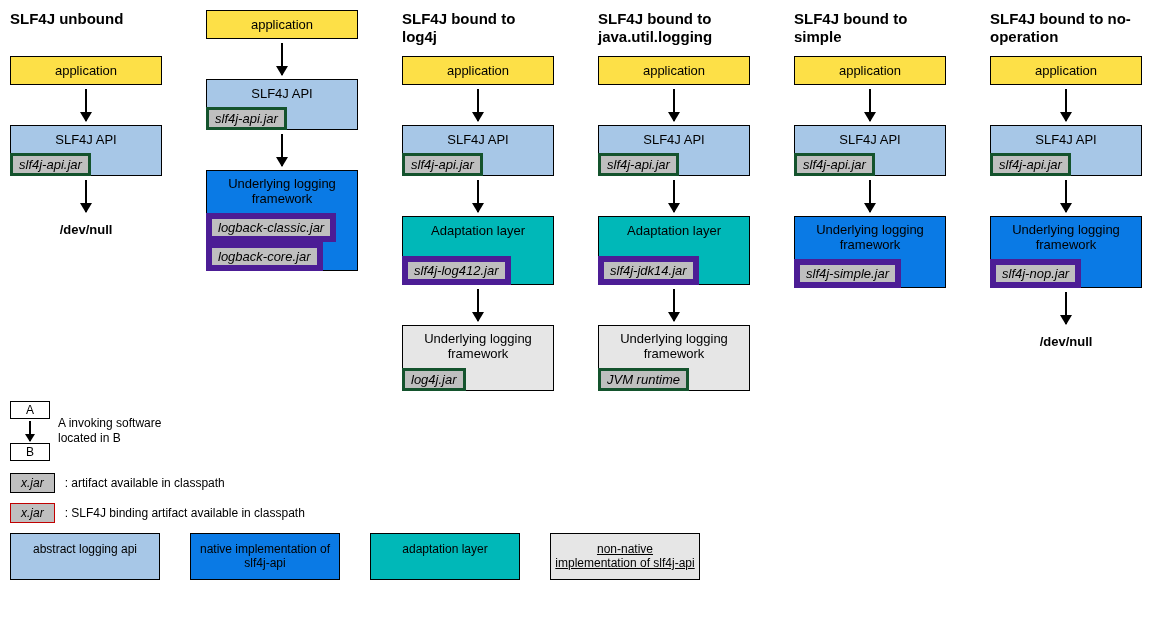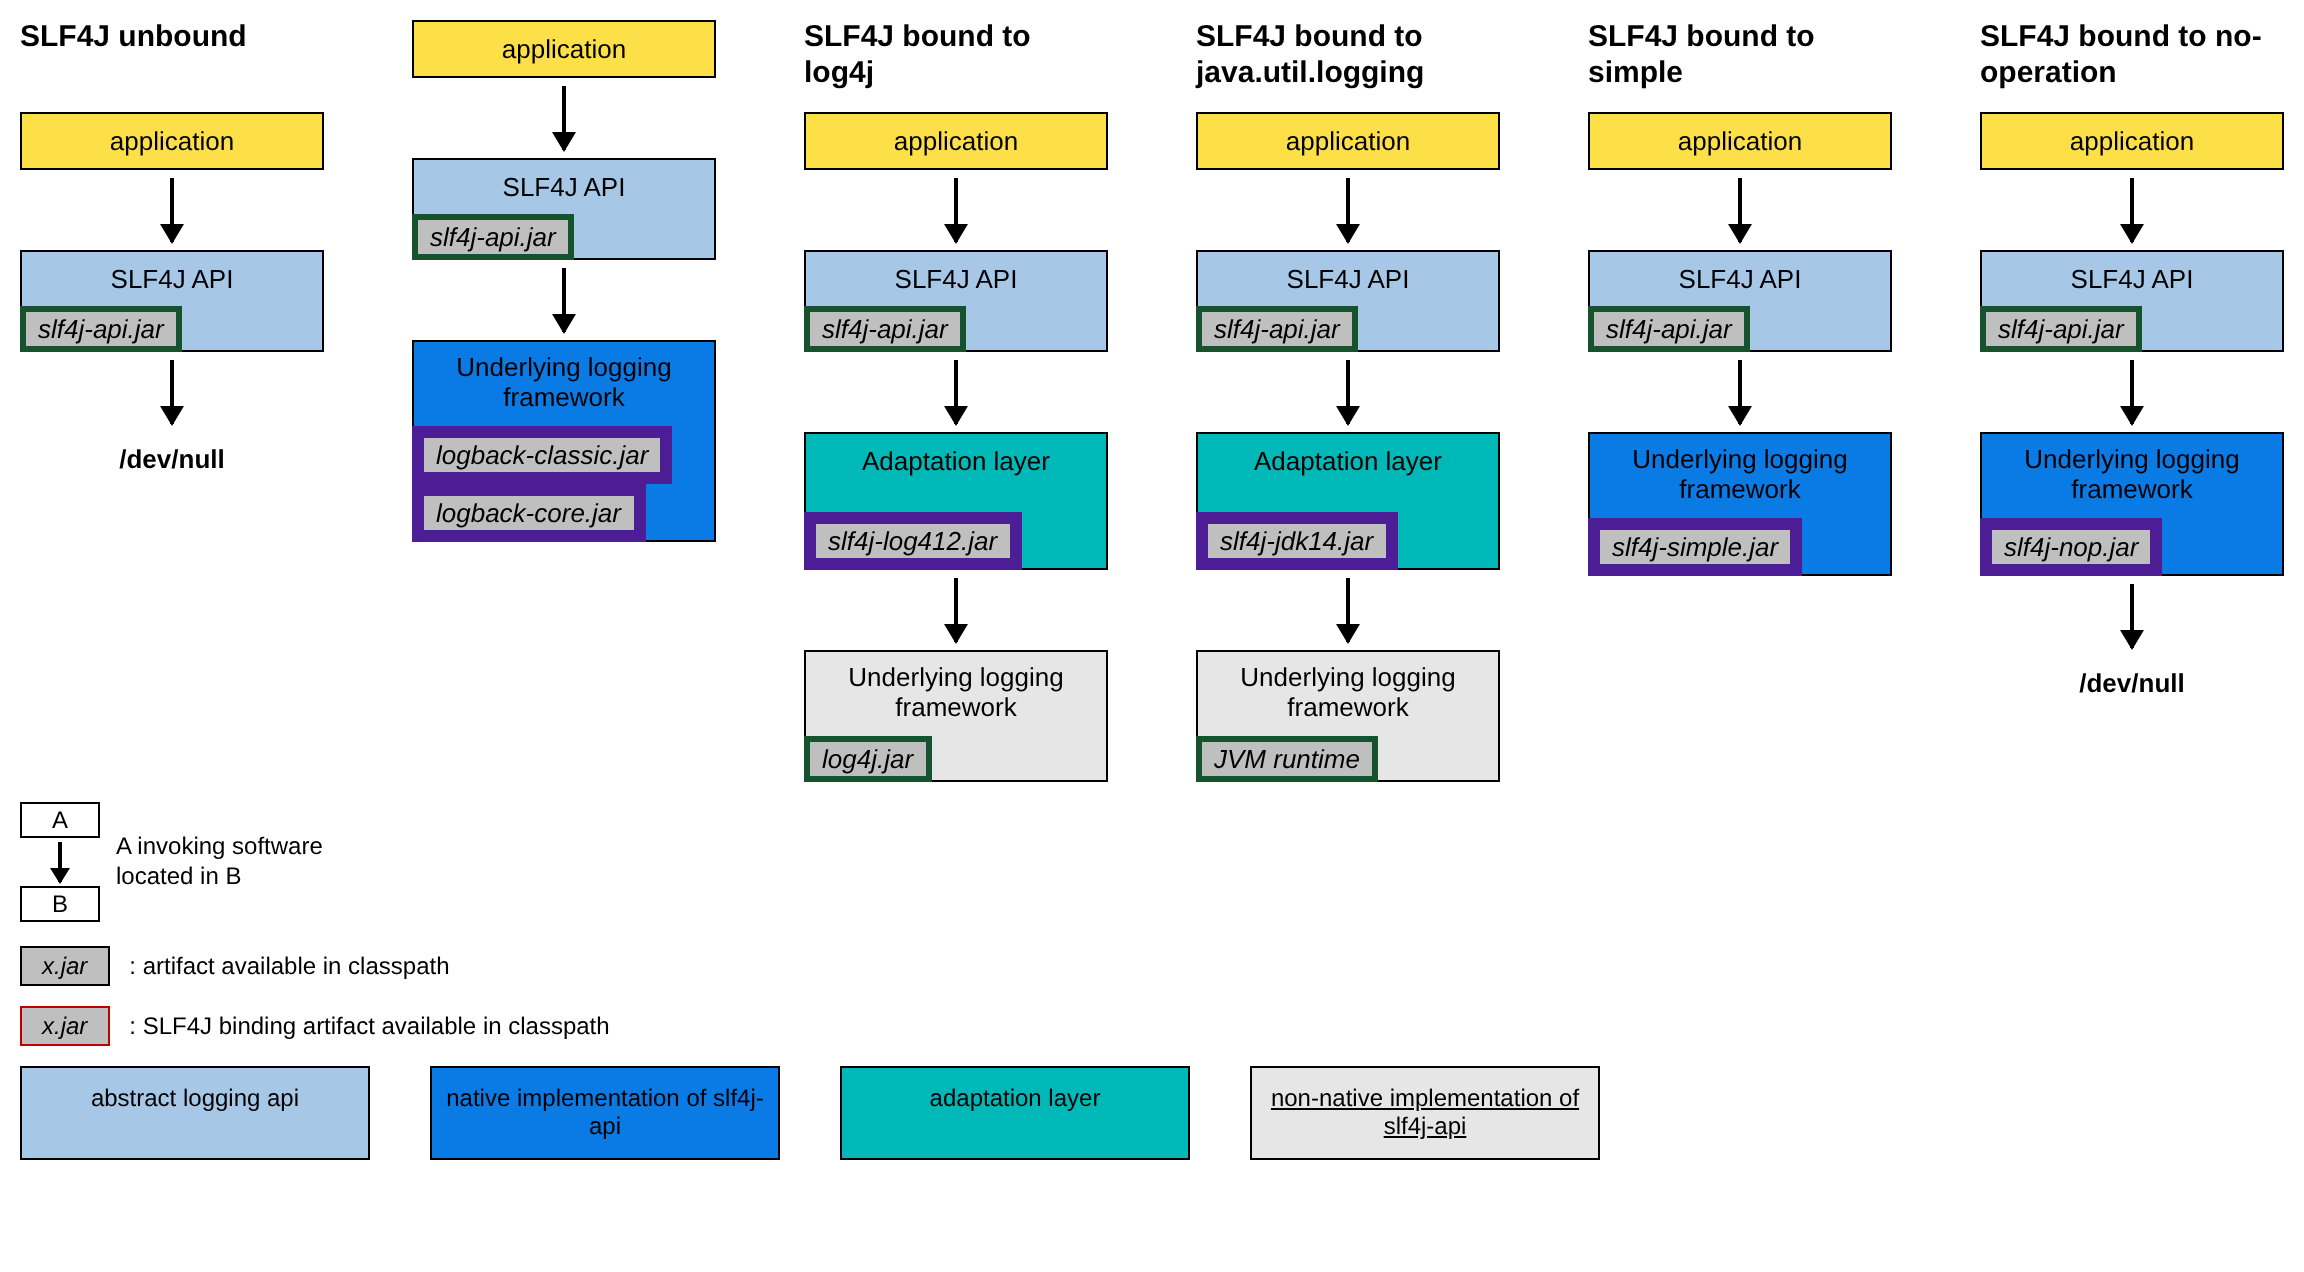--- a/index.html
+++ b/index.html
@@ -102,21 +102,21 @@
     padding: 2px 10px;
   }
   .legend-jar.red { border: 1px solid #c00000; }
   .color-legend {
     display: flex;
     gap: 30px;
     margin-top: 10px;
   }
   .color-box {
     border: 1px solid #000;
-    width: 175px;
+    width: 150px;
     padding: 8px 4px;
     text-align: center;
     font-size: 12px;
     line-height: 1.2;
   }
   .api-clr { background: #a7c7e7; }
   .native-clr { background: #0a7ae5; }
   .adapt-clr { background: #00b8b8; }
   .nonnative-clr { background: #e6e6e6; text-decoration: underline; }
 </style>

